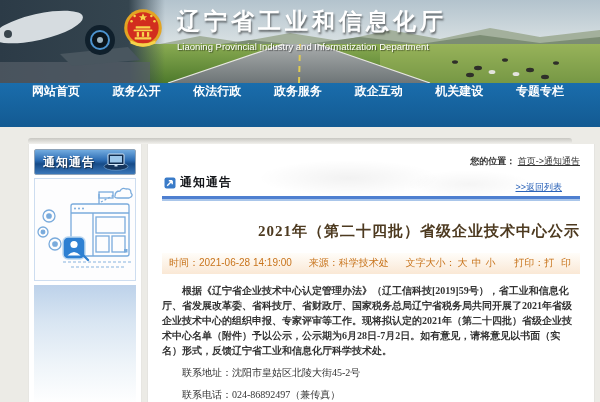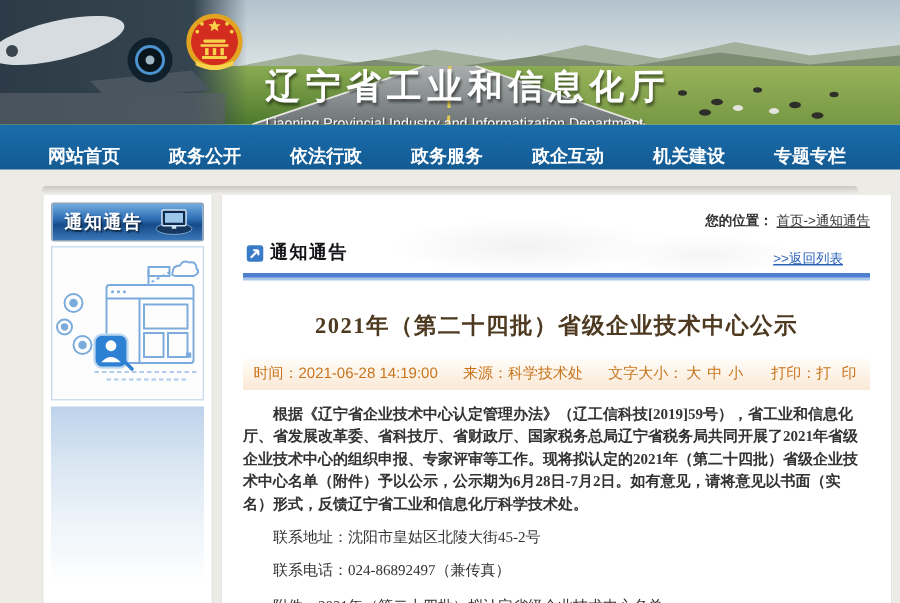--- a/index.html
+++ b/index.html
@@ -5,26 +5,26 @@
   * { margin:0; padding:0; box-sizing:border-box; }
   html,body { background:#ecebe6; }
   body { font-family:"Liberation Sans","DejaVu Sans",sans-serif; }
   .page { position:relative; width:600px; height:402px; background:#ecebe6; overflow:hidden; }
 
   
   .header { position:relative; height:83px; overflow:hidden; background:#8ba163; }
   .scene { position:absolute; left:0; top:0; }
   .brand { position:absolute; left:122px; top:6px; display:flex; align-items:flex-start; cursor:pointer; }
   .emblem { width:42px; height:48px; flex:0 0 auto; }
-  .brand-text { margin-left:13px; color:#fff;margin-top:36px; }
+  .brand-text { margin-left:13px; color:#fff; }
   .brand-title { font-size:23px; font-weight:bold; letter-spacing:4px; text-shadow:1px 2px 2px rgba(0,0,0,.5); white-space:nowrap; }
   .brand-sub { font-size:9.5px; font-weight:normal; margin-top:4px; text-shadow:1px 1px 1px rgba(0,0,0,.5); white-space:nowrap; }
 
   
-  .nav { height:30px; background:linear-gradient(#1a6dac,#135a92); display:flex; align-items:flex-end; justify-content:space-between; padding:0 36px 0 32px; }
+  .nav { height:44px; background:linear-gradient(#1a6dac,#135a92); display:flex; align-items:flex-start; justify-content:space-between; padding:0 36px 0 32px; }
   .nav-item { color:#fff; font-size:12px; font-weight:bold; cursor:pointer; white-space:nowrap; }
 
   
   .top-shade { width:544px; margin:11px auto 0; height:6px; border-radius:3px 3px 0 0;
                background:linear-gradient(#c8c7c2,#f2f1ed); }
   .content { width:544px; margin:0 auto; display:flex; gap:5px; height:280px; }
 
   
   .sidebar { width:114px; background:#fff; padding:5px 5px 0; border:1px solid #e7e6e2; border-top:none; }
   .notice-btn { height:26px; border:1px solid #8fa3b8; border-radius:2px; cursor:pointer;
@@ -43,21 +43,21 @@
   .main-head { position:relative; height:46px; }
   .loc-line { position:absolute; right:0; top:5px; font-size:9px; color:#333; }
   .loc-label { font-weight:bold; }
   .loc-path { text-decoration:underline; cursor:pointer; color:#333; }
   .return-line { position:absolute; right:18px; top:26px; }
   .return-link { font-size:9px; color:#2a62b8; text-decoration:underline; cursor:pointer; }
   .sec-head { position:absolute; left:2px; top:24px; display:flex; align-items:center; gap:4px; }
   .sec-title { font-size:12px; font-weight:bold; color:#14161a; letter-spacing:1px; }
   .divider { height:3px; background:#4e7fd0; box-shadow:0 2px 0 #aac6ea; }
 
-  .article-title { margin-top:23px; text-align:center; font-family:"Liberation Serif","DejaVu Serif",serif;
+  .article-title { margin-top:23px; text-align:right; font-family:"Liberation Serif","DejaVu Serif",serif;
       font-size:15px; font-weight:bold; color:#4d3a20; letter-spacing:1px; }
   .meta-bar { margin:12px 0 0; padding:3px 0 4px; text-align:center; font-size:10px; color:#c8741c;
       background:linear-gradient(#fffdf9,#fae8d5); white-space:nowrap; }
   .meta-group { margin:0 7px; }
   .meta-opt { cursor:pointer; margin:0 2px; }
   .meta-print { cursor:pointer; letter-spacing:2px; }
 
   .article-body { margin-top:9px; font-family:"Liberation Serif","DejaVu Serif",serif; font-size:10px; color:#333; line-height:15px; }
   .para { text-indent:2em;font-weight:bold; }
   .contact { text-indent:2em; margin-top:7px; }

